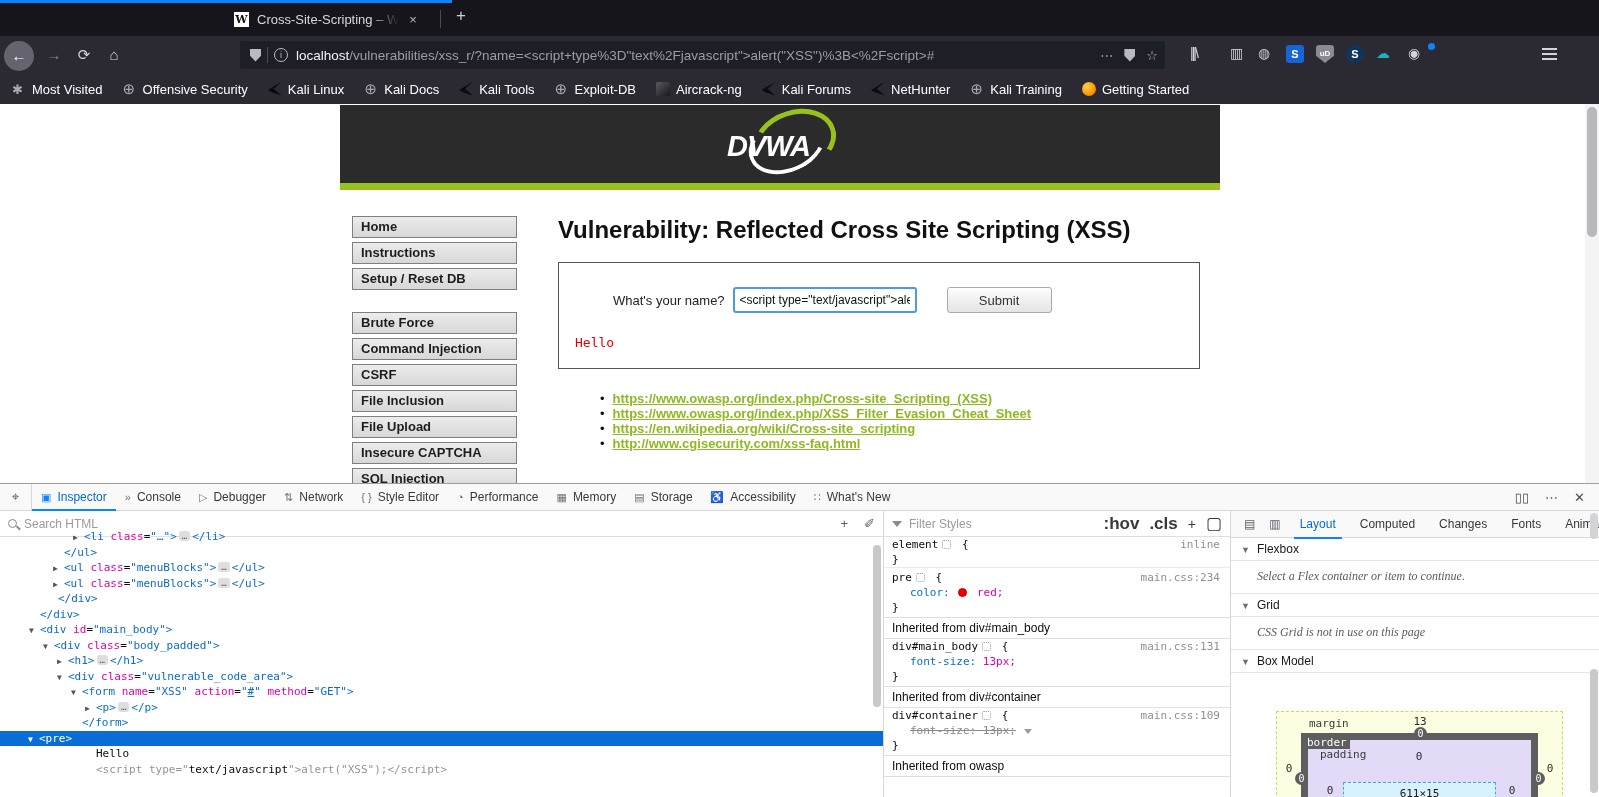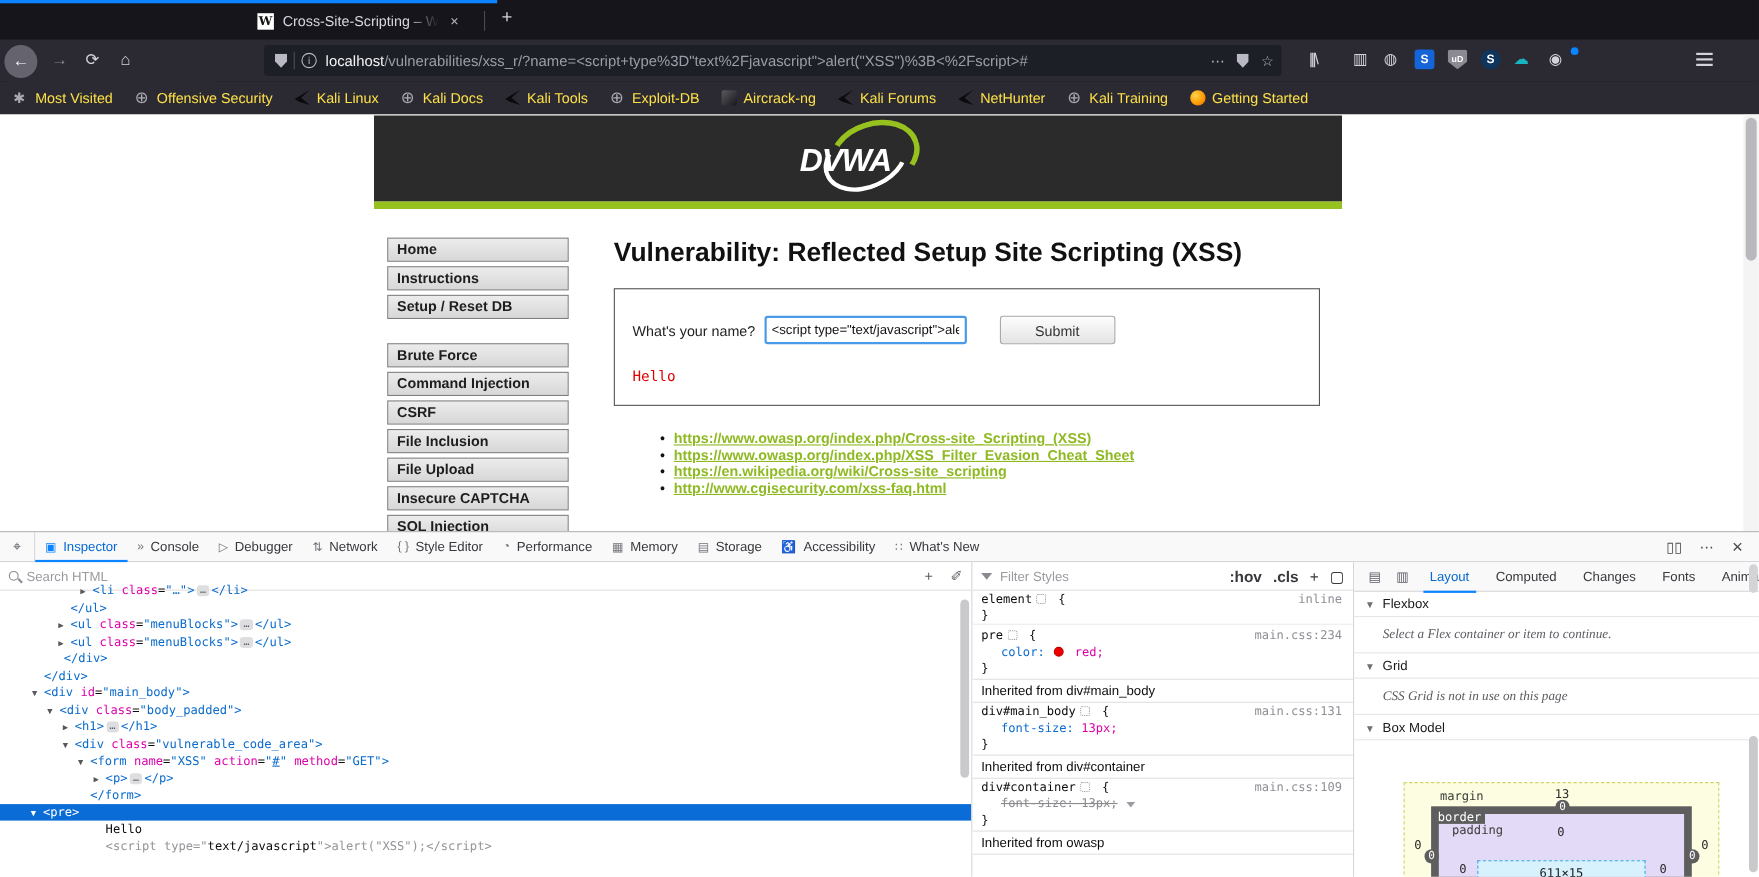--- a/index.html
+++ b/index.html
@@ -36,21 +36,21 @@
   #urltext .host { color:#f4f4f6; }
   #urltext .rest { color:#9d9da8; }
   #urlbar .trail { color:#b9b9c3; margin:0 7px; font-size:13px; flex:none; }
   .tool-ic { position:absolute; top:9px; color:#d3d3dc; font-size:14px; }
   .ext-badge { position:absolute; top:9px; width:18px; height:18px; border-radius:3px; color:#fff; font-size:11px; font-weight:bold; text-align:center; line-height:18px; }
   #acct-dot { position:absolute; left:1428px; top:7px; width:7px; height:7px; border-radius:50%; background:#0a84ff; }
   .burger { position:absolute; left:1542px; top:12px; width:15px; height:12px; border-top:2px solid #d3d3dc; border-bottom:2px solid #d3d3dc; }
   .burger::after { content:""; position:absolute; left:0; top:3px; width:15px; height:2px; background:#d3d3dc; }
 
   #bookmarks { position:absolute; left:0; top:74px; width:100%; height:30px; background:#2b2a33; display:flex; align-items:center; padding-left:12px; gap:20px; }
-  .bm { display:flex; align-items:flex-start; gap:6px; color:#fde047; font-size:13px; white-space:nowrap; }
+  .bm { display:flex; align-items:flex-start; gap:6px; color:#ffffff; font-size:13px; white-space:nowrap; }
   .bmi { width:14px; height:14px; flex:none; display:inline-block; position:relative; }
   .bmi.ic-gear::before { content:"✱"; color:#a9a9b4; font-size:13px; line-height:14px; }
   .bmi.ic-globe::before { content:"⊕"; color:#a9a9b4; font-size:15px; line-height:14px; }
   .bmi.ic-kali { background:#0b0b0e; clip-path:polygon(0 60%,100% 0,42% 52%,98% 100%,30% 78%); }
   .bmi.ic-aircrack { background:linear-gradient(135deg,#5a5a60,#17171b); border-radius:2px; }
   .bmi.ic-firefox { background:radial-gradient(circle at 35% 35%, #ffd54a, #ff9500 60%, #e66000); border-radius:50%; }
 
   
   #page { position:absolute; left:0; top:104px; width:1599px; height:379px; background:#fff; overflow:hidden; }
   #dvwa { position:absolute; left:340px; top:1px; width:880px; }
@@ -60,21 +60,21 @@
   .swoosh-w { position:absolute; left:22px; top:8px; width:80px; height:56px; border:4px solid transparent; border-bottom-color:#fff; border-left-color:#fff; border-radius:50%; transform:rotate(-24deg); }
   #logo .txt { position:absolute; left:2px; top:22px; color:#fff; font-size:29px; font-weight:bold; letter-spacing:-1px; font-style:italic; }
   #greenbar { height:7px; background:#96c11e; }
   #pagebody { display:flex; padding-top:26px; }
   #sidemenu { width:178px; padding-left:12px; flex:none; }
   .menu-group { margin-bottom:22px; }
   .mbtn { width:165px; height:22px; line-height:20px; background:linear-gradient(#ececec,#d7d7d7); border:1px solid #7f7f7f; font-weight:bold; font-size:13px; color:#1d1d1d; padding-left:8px; margin-bottom:4px; }
   #main-col { flex:1; padding:0 20px 0 40px; }
   #vuln-title { font-size:24px; font-weight:bold; color:#111; margin-bottom:18px; }
   #vuln-box { border:1px solid #555; padding:24px 16px 18px 16px; margin-bottom:22px; }
-  #form-row { display:flex; align-items:center; gap:8px; }
+  #form-row { display:flex; align-items:center; gap:8px;margin-left:38px; }
   #name-label { font-size:13px; color:#222; }
   #name-input { width:184px; height:26px; border:2px solid #4a9ae8; border-radius:3px; font-size:12px; padding:0 5px; color:#111; outline:none; font-family:"Liberation Sans",sans-serif; }
   #submit-btn { width:105px; height:26px; border:1px solid #a9a9a9; border-radius:3px; background:linear-gradient(#fdfdfd,#e4e4e4); font-size:13px; color:#333; margin-left:22px; }
   #hello-out { font-family:"DejaVu Sans Mono",monospace; font-size:13px; color:#e00000; margin-top:22px; }
   #moreinfo-h { font-size:19px; font-weight:bold; color:#222; margin:6px 0 14px 0; }
   #links { list-style:none; margin-left:42px; }
   #links li { font-size:13px; line-height:15px; margin-bottom:0; }
   #links li::before { content:"•"; color:#111; margin-right:8px; }
   #links a, #links .lnktxt { color:#8fb922; font-weight:bold; text-decoration:underline; }
   #page-scroll { position:absolute; right:0; top:0; width:14px; height:379px; background:#f4f4f4; }
@@ -111,21 +111,21 @@
   .gray { color:#949499; } .lnk { color:#0a6bcb; text-decoration:underline; }
   .ell { display:inline-block; background:#dedee1; color:#5a5a60; border-radius:3px; padding:0 3px; line-height:10px; font-size:9px; margin:0 2px; vertical-align:1px; }
   #tree .row.sel { background:#0a6cd6; }
   #tree .row.sel span { color:#fff; }
   #left-scroll { position:absolute; right:2px; top:34px; width:8px; height:162px; background:#c9c9cc; border-radius:4px; }
 
   #dt-mid { width:347px; border-right:1px solid #d7d7db; position:relative; overflow:hidden; }
   #filterrow { height:26px; border-bottom:1px solid #e0e0e2; display:flex; align-items:center; padding:0 8px; color:#9a9aa0; }
   .funnel-ic { width:0; height:0; border-left:5px solid transparent; border-right:5px solid transparent; border-top:6px solid #8a8a90; margin-right:7px; flex:none; }
   #filterrow .ph { flex:1; font-size:12px; }
-  #filterrow .fr { color:#38383d; font-size:14px; font-weight:bold; margin-left:10px; }
+  #filterrow .fr { color:#38383d; font-size:17px; font-weight:bold; margin-left:10px; }
   #rules { font-family:"DejaVu Sans Mono",monospace; font-size:11px; }
   #rules .row { min-height:15px; line-height:15px; position:relative; padding-left:8px; white-space:pre; }
   #rules .row.rule-start { border-top:1px solid #ebebee; padding-top:2px; }
   #rules .row.hdr { font-family:"Liberation Sans",sans-serif; font-size:12px; line-height:21px; height:22px; border-top:1px solid #e0e0e2; border-bottom:1px solid #e0e0e2; background:#fff; padding-left:8px; margin-top:2px; }
   .csssel { color:#0c0c0d; } .prop { color:#0a6bcb; } .cssval { color:#dd00a9; }
   .right { position:absolute; right:10px; color:#8f8f96; }
   .gear { display:inline-block; width:9px; height:9px; border:1px dotted #9b9ba1; border-radius:2px; margin:0 4px -1px 4px; }
   .swatch { display:inline-block; width:9px; height:9px; border-radius:50%; background:#ee0000; border:1px solid #b00; margin:0 3px -1px 2px; }
   .struck { color:#8a8a8e; text-decoration:line-through; }
   .funnel2 { display:inline-block; width:0; height:0; border-left:4px solid transparent; border-right:4px solid transparent; border-top:5px solid #9b9ba1; margin-left:8px; }
@@ -279,21 +279,21 @@
         <div class="mbtn"><span>Brute Force</span></div>
             <div class="mbtn"><span>Command Injection</span></div>
             <div class="mbtn"><span>CSRF</span></div>
             <div class="mbtn"><span>File Inclusion</span></div>
             <div class="mbtn"><span>File Upload</span></div>
             <div class="mbtn"><span>Insecure CAPTCHA</span></div>
             <div class="mbtn"><span>SQL Injection</span></div>
           </div>
       </div>
       <div id="main-col">
-        <div id="vuln-title">Vulnerability: Reflected Setup Site Scripting (XSS)</div>
+        <div id="vuln-title">Vulnerability: Reflected Cross Site Scripting (XSS)</div>
         <div id="vuln-box">
           <div id="form-row">
             <span id="name-label">What's your name?</span>
             <input id="name-input" value="&lt;script type=&quot;text/javascript&quot;&gt;alert(&quot;XSS&quot;);&lt;/script&gt;" style="">
             <button id="submit-btn">Submit</button>
           </div>
           <div id="hello-out">Hello</div>
         </div>
         <ul id="links">
 

